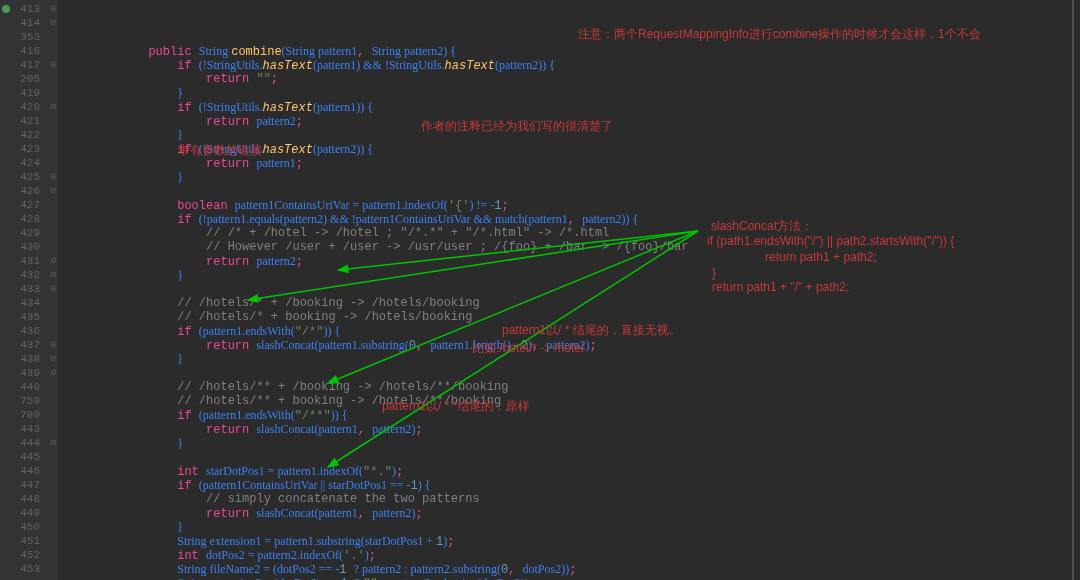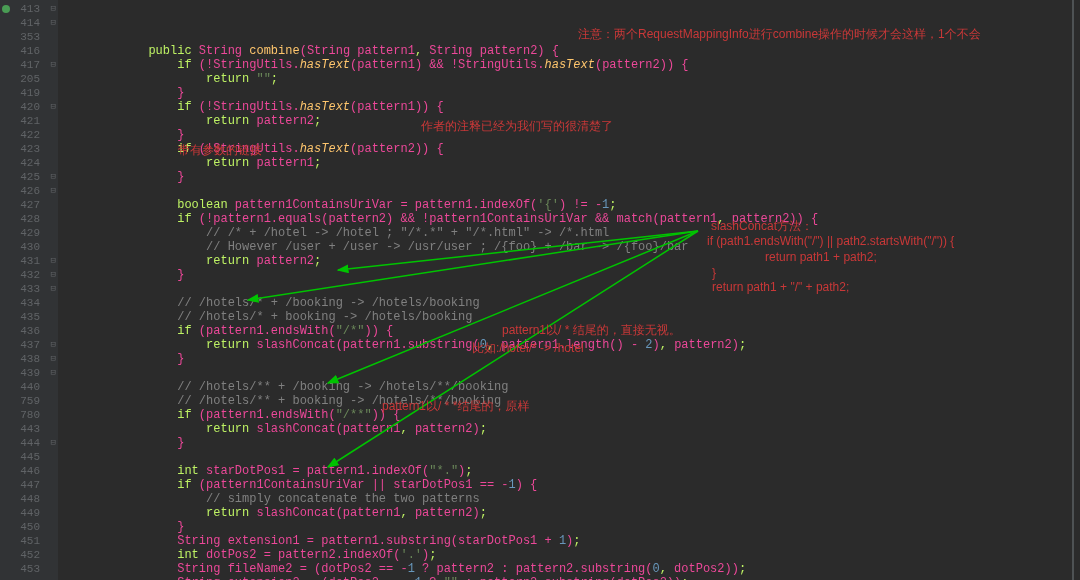--- a/index.html
+++ b/index.html
@@ -54,24 +54,24 @@
     flex: 1;
     padding-top: 2px;
     padding-left: 4px;
     position: relative;
     white-space: pre;
   }
   .codeline {
     height: 14px;
     line-height: 14px;
   }
-  .kw { color: #bef264; margin-top: 46px; }
+  .kw { color: #ec4899; margin-top: 46px; }
   .str { color: #6a8759; }
   .cmt { color: #808080; }
-  .cls { color: #ec4899; }
+  .cls { color: #3b82f6; font-family: Liberation Serif, serif; }
   .mth { color: #ffc66d; }
   .mthI { color: #ffc66d; font-style: italic; }
   .num { color: #6897bb; }
   .overlay {
     position: absolute;
     top: 0; left: 0; right: 0; bottom: 0;
     pointer-events: none;
   }
   .ann {
     position: absolute;

